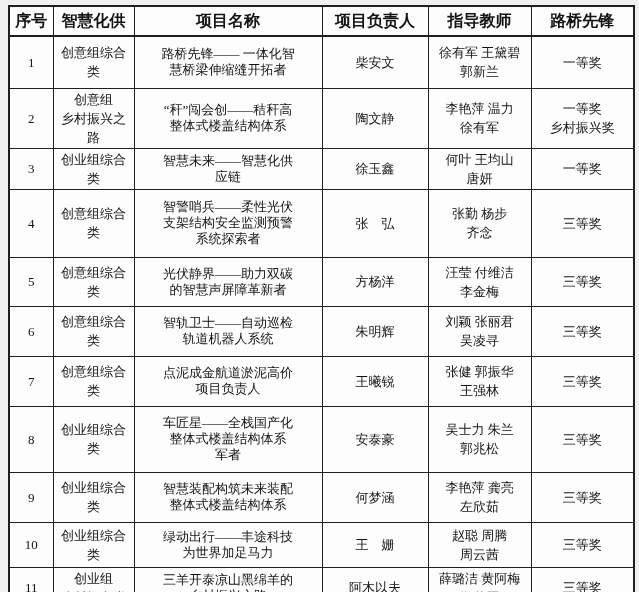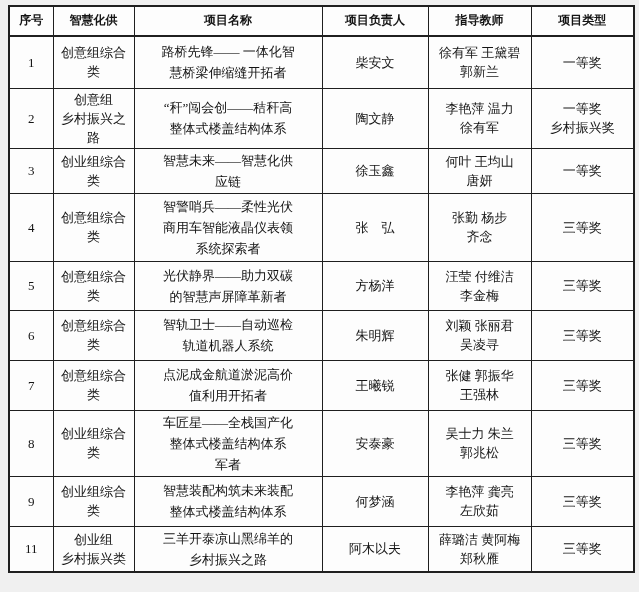--- a/index.html
+++ b/index.html
@@ -32,28 +32,28 @@
     text-align: center;
     vertical-align: middle;
     white-space: pre-line;
     padding: 1px 2px;
     font-size: 13px;
     line-height: 19px;
     color: #141414;
     overflow: hidden;
   }
   table.award-table thead th {
-    font-size: 12px;
+    font-size: 16px;
     font-weight: bold;
     height: 26px;
     line-height: 1.15;
     border-bottom-width: 2px;
   }
   table.award-table td.name-cell {
-    line-height: 21px;
+    line-height: 16px;
   }
 </style>
 </head>
 <body>
 
 <div class="page">
   <table class="award-table">
     <colgroup>
       <col style="width:44px">
       <col style="width:81px">
@@ -62,21 +62,21 @@
       <col style="width:103px">
       <col style="width:103px">
     </colgroup>
     <thead>
       <tr>
         <th>序号</th>
         <th>智慧化供</th>
         <th>项目名称</th>
         <th>项目负责人</th>
         <th>指导教师</th>
-        <th>项目类型</th>
+        <th>路桥先锋</th>
       </tr>
     </thead>
     <tbody>
       <tr style="height:52px">
         <td>1</td>
         <td>创意组综合类</td>
         <td class="name-cell">路桥先锋—— 一体化智
 慧桥梁伸缩缝开拓者</td>
         <td>柴安文</td>
         <td>徐有军 王黛碧
@@ -102,21 +102,21 @@
 应链</td>
         <td>徐玉鑫</td>
         <td>何叶 王均山
 唐妍</td>
         <td>一等奖</td>
       </tr>
       <tr style="height:68px">
         <td>4</td>
         <td>创意组综合类</td>
         <td class="name-cell">智警哨兵——柔性光伏
-商用车智能液晶仪表领
+支架结构安全监测预警
 系统探索者</td>
         <td>张　弘</td>
         <td>张勤 杨步
 齐念</td>
         <td>三等奖</td>
       </tr>
       <tr style="height:49px">
         <td>5</td>
         <td>创意组综合类</td>
         <td class="name-cell">光伏静界——助力双碳
@@ -133,21 +133,21 @@
 轨道机器人系统</td>
         <td>朱明辉</td>
         <td>刘颖 张丽君
 吴凌寻</td>
         <td>三等奖</td>
       </tr>
       <tr style="height:50px">
         <td>7</td>
         <td>创意组综合类</td>
         <td class="name-cell">点泥成金航道淤泥高价
-值利用开拓者</td>
+项目负责人</td>
         <td>王曦锐</td>
         <td>张健 郭振华
 王强林</td>
         <td>三等奖</td>
       </tr>
       <tr style="height:66px">
         <td>8</td>
         <td>创业组综合类</td>
         <td class="name-cell">车匠星——全栈国产化
 整体式楼盖结构体系
@@ -160,20 +160,30 @@
       <tr style="height:50px">
         <td>9</td>
         <td>创业组综合类</td>
         <td class="name-cell">智慧装配构筑未来装配
 整体式楼盖结构体系</td>
         <td>何梦涵</td>
         <td>李艳萍 龚亮
 左欣茹</td>
         <td>三等奖</td>
       </tr>
+      <tr style="height:45px">
+        <td>10</td>
+        <td>创业组综合类</td>
+        <td class="name-cell">绿动出行——丰途科技
+为世界加足马力</td>
+        <td>王　姗</td>
+        <td>赵聪 周腾
+周云茜</td>
+        <td>三等奖</td>
+      </tr>
       <tr style="height:40px">
         <td>11</td>
         <td>创业组
 乡村振兴类</td>
         <td class="name-cell">三羊开泰凉山黑绵羊的
 乡村振兴之路</td>
         <td>阿木以夫</td>
         <td>薛璐洁 黄阿梅
 郑秋雁</td>
         <td>三等奖</td>

